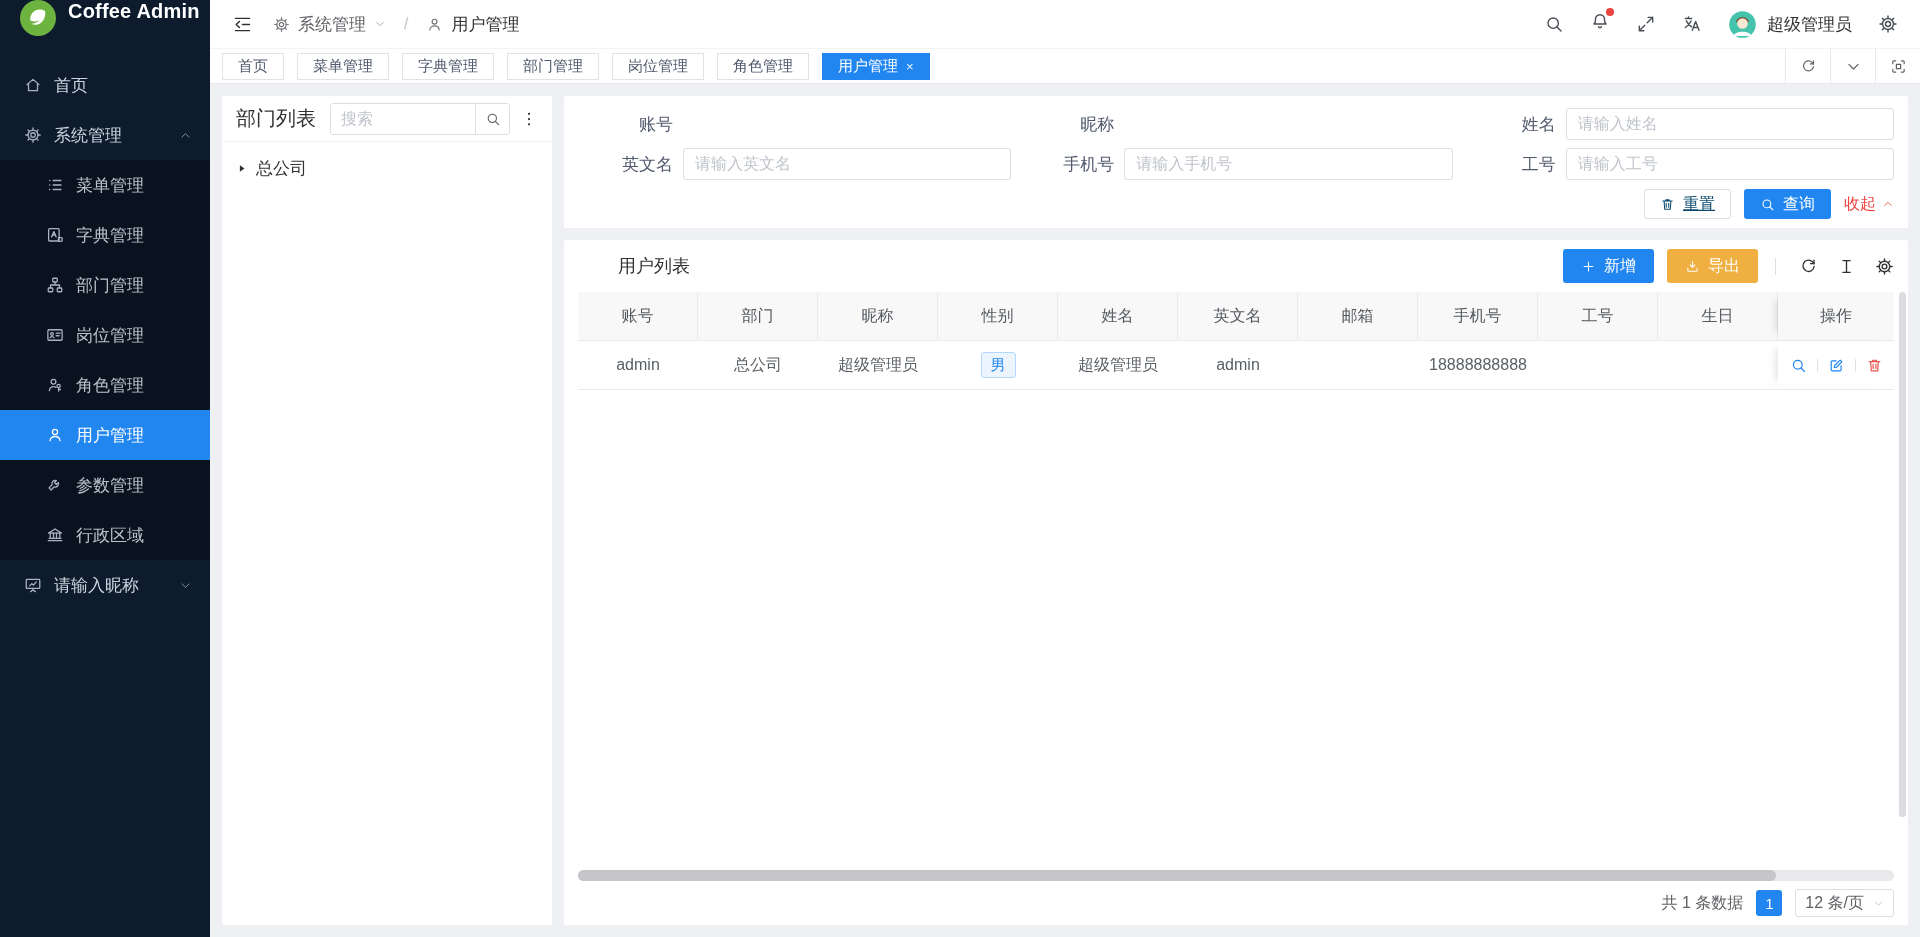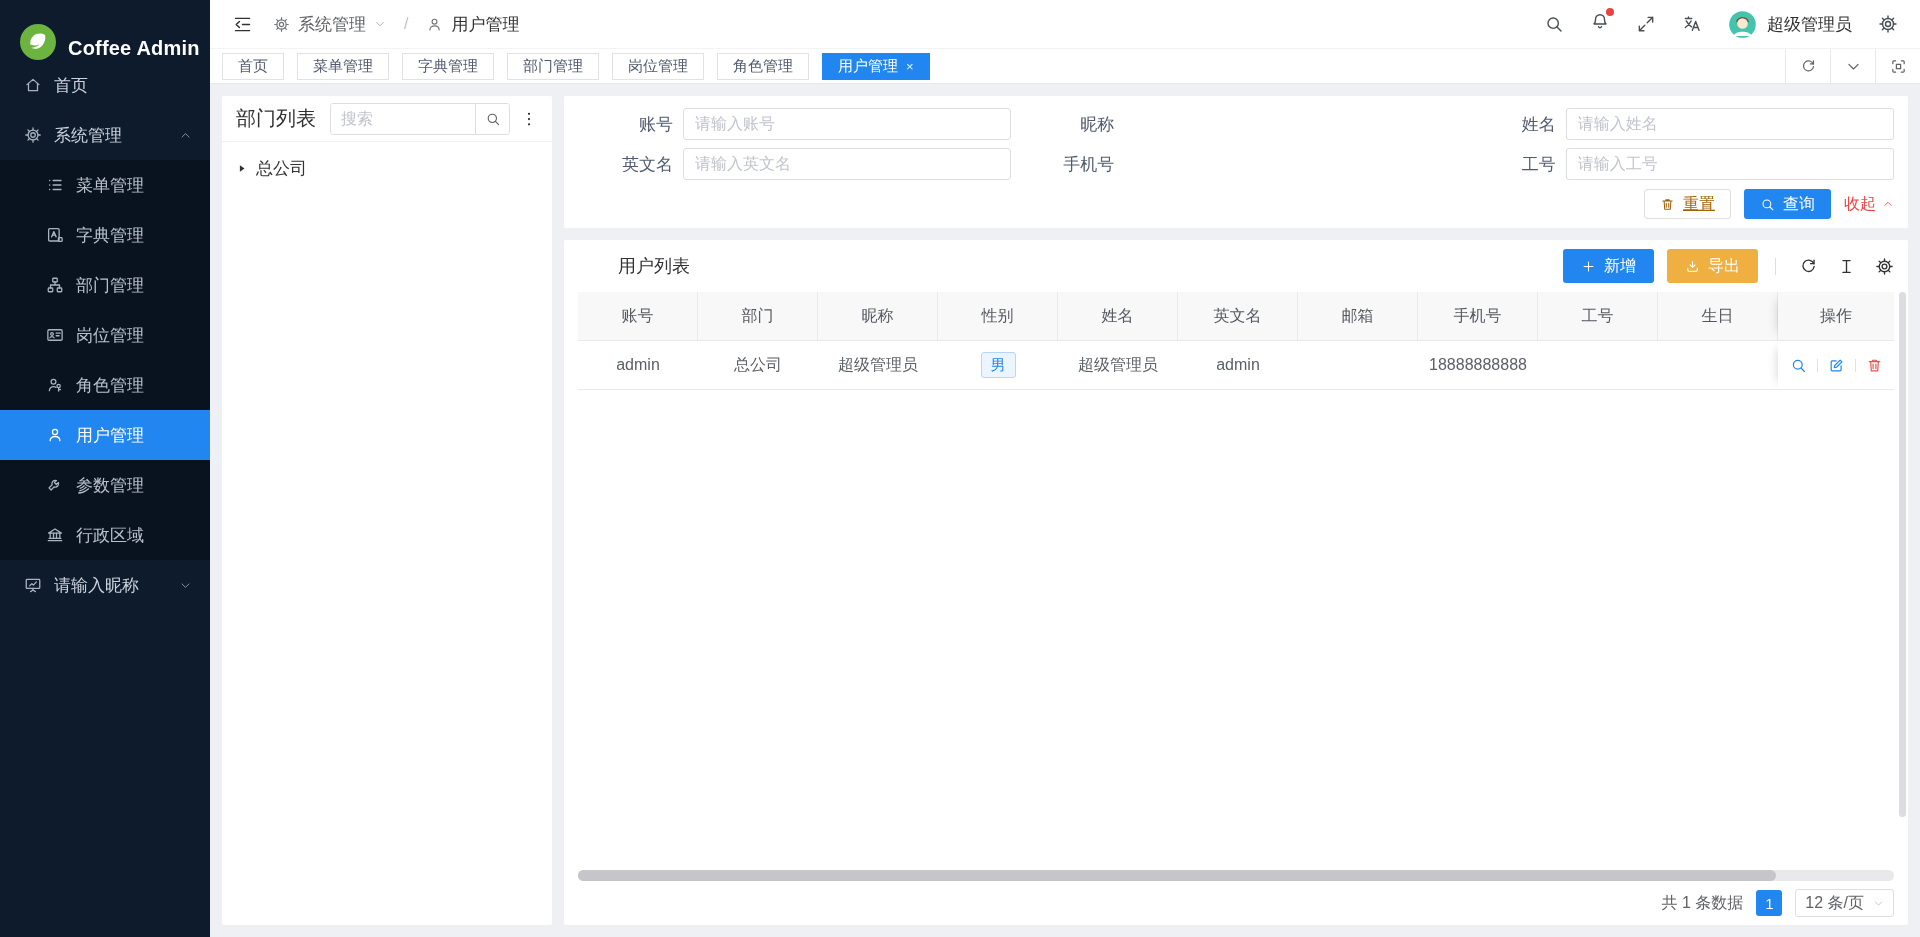--- a/index.html
+++ b/index.html
@@ -6,21 +6,21 @@
   html,body { width:1920px; height:937px; overflow:hidden;
     font-family:"Liberation Sans","DejaVu Sans",sans-serif; font-size:16px; color:#333; background:#eff0f4; }
   .app { display:flex; width:100%; height:100%; }
 
   
   [data-icon]{ display:inline-flex; align-items:center; justify-content:center; flex:none; }
   [data-icon] svg{ width:1em; height:1em; }
 
   
   .sidebar{ width:210px; height:100%; background:#0d1b2d; flex:none; display:flex; flex-direction:column; }
-  .logo{ height:60px; display:flex; align-items:flex-end; padding-left:20px; gap:12px; }
+  .logo{ height:60px; display:flex; align-items:flex-start; padding-left:20px; gap:12px; }
   .logo-badge{ width:36px; height:36px; border-radius:50%; background:#6db33f; display:flex; align-items:center; justify-content:center; }
   .logo-badge svg{ width:26px; height:26px; }
   .logo-text{ color:#fff; font-size:20px; font-weight:bold; letter-spacing:.2px; }
   .menu{ flex:1; overflow:hidden; }
   .menu-item{ height:50px; display:flex; align-items:center; gap:12px; padding:0 18px 0 24px;
     color:#ccd3dc; font-size:17px; cursor:pointer; }
   .menu-item [data-icon]{ font-size:18px; color:#aab4c0; }
   .menu-item .arrow{ margin-left:auto; font-size:13px; color:#8b97a5; }
   .submenu{ background:#09131f; }
   .submenu .menu-item{ padding-left:46px; color:#b9c1cc; }
@@ -82,21 +82,21 @@
   .filter{ height:132px; padding:12px 14px 10px; flex:none; }
   .filter-grid{ display:grid; grid-template-columns:repeat(3,1fr); column-gap:8px; row-gap:8px; }
   .field{ display:flex; align-items:center; height:32px; }
   .field label{ width:105px; text-align:right; padding-right:10px; font-size:17px; color:#515a6e; flex:none; }
   .field input{ flex:1; height:32px; border:1px solid #dcdee2; border-radius:3px; padding:0 11px;
     font-size:16px; color:#333; outline:none; min-width:0; }
   .field input::placeholder{ color:#c0c4cc; }
   .filter-btns{ display:flex; justify-content:flex-end; align-items:center; gap:13px; margin-top:9px; }
   .btn{ height:30px; display:inline-flex; align-items:center; gap:8px; padding:0 15px; border-radius:3px;
     font-size:16px; cursor:pointer; border:1px solid transparent; }
-  .btn-plain{ background:#fff; border-color:#dcdee2; color:#a16207;text-decoration:underline; }
+  .btn-plain{ background:#fff; border-color:#dcdee2; color:#0c4a6e;text-decoration:underline; }
   .btn-primary{ background:#2186f0; color:#fff; }
   .btn-warning{ background:#efb041; color:#fff; }
   .btn [data-icon]{ font-size:15px; }
   .link-collapse{ color:#ef4444; font-size:16px; display:inline-flex; align-items:center; gap:6px; cursor:pointer; }
   .link-collapse [data-icon]{ font-size:12px; }
 
   
   .table-card{ flex:1; display:flex; flex-direction:column; padding:0 14px; min-height:0; position:relative; }
   .table-head{ height:52px; display:flex; align-items:center; flex:none;margin-left:40px; }
   .table-title{ font-size:18px; color:#303133; }
@@ -435,35 +435,35 @@
           </div>
         </div>
       </section>
 
       <div class="right-col">
 
         <section class="card filter">
           <div class="filter-grid">
             <div class="field">
               <label>账号</label>
-              <input type="text" placeholder="请输入账号" style="">
             </div>
             <div class="field">
               <label>昵称</label>
             </div>
             <div class="field">
               <label>姓名</label>
               <input type="text" placeholder="请输入姓名" style="">
             </div>
             <div class="field">
               <label>英文名</label>
               <input type="text" placeholder="请输入英文名" style="">
             </div>
             <div class="field">
               <label>手机号</label>
+              <input type="text" placeholder="请输入手机号" style="">
             </div>
             <div class="field">
               <label>工号</label>
               <input type="text" placeholder="请输入工号" style="">
             </div>
           </div>
           <div class="filter-btns">
             <button class="btn btn-plain">
               <i data-icon="trash-icon">
                   <svg viewBox="0 0 24 24" fill="none" stroke="currentColor" stroke-width="1.7" stroke-linecap="round" stroke-linejoin="round">

